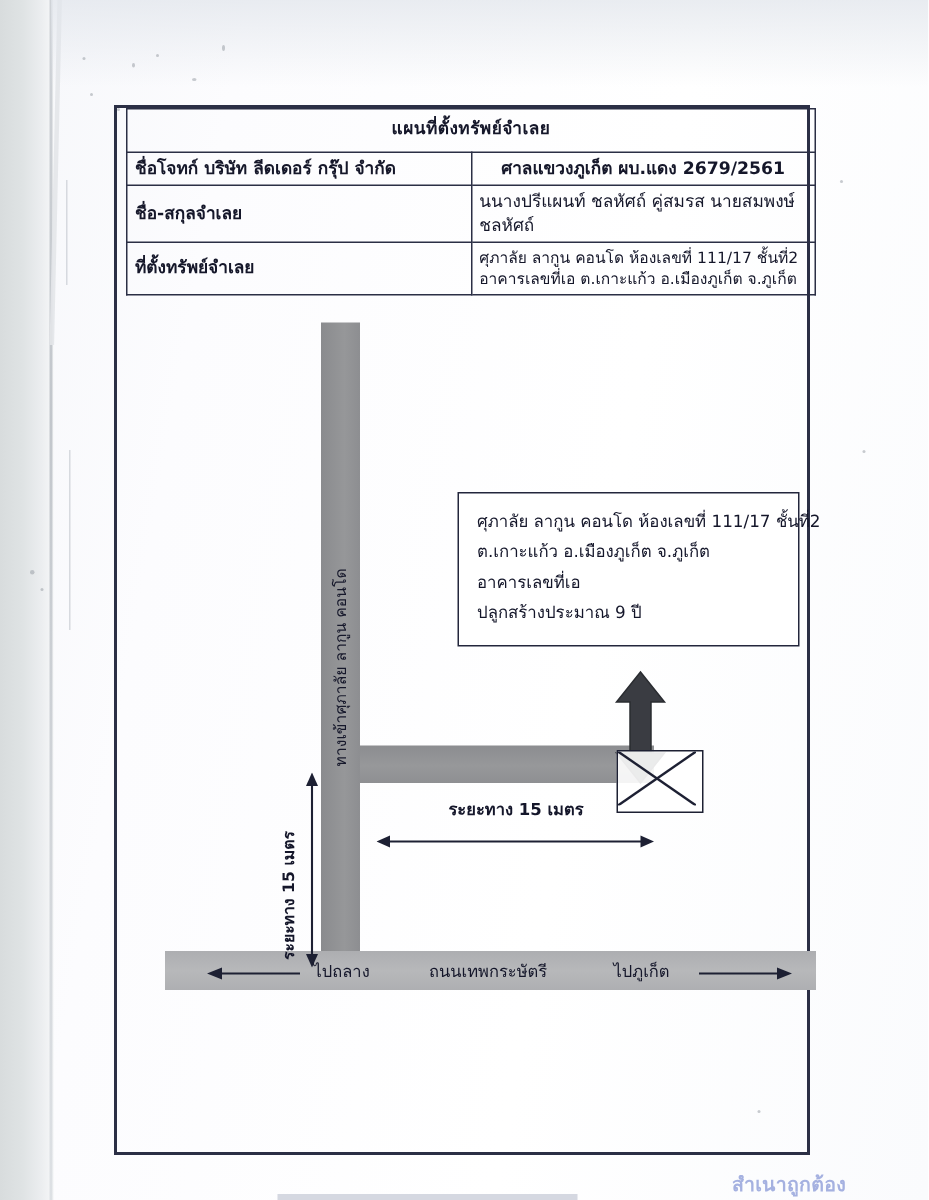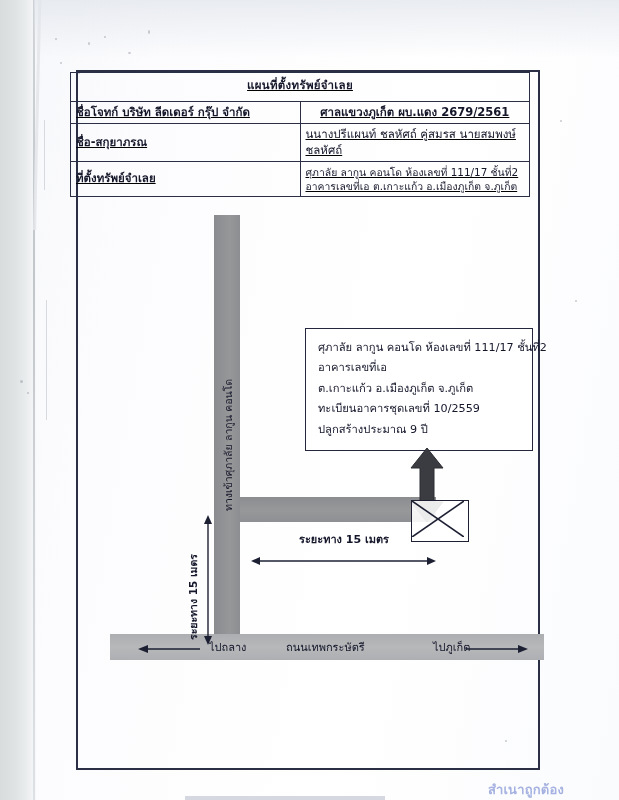--- a/index.html
+++ b/index.html
@@ -74,26 +74,25 @@
     width: 464px;
     height: 700px;
     border: 2px solid #2b2f45;
     box-sizing: border-box;
     background: transparent;
   }
 
   
   .hdr-table {
     position: absolute;
-    left: 70px;
+    left: 84px;
     top: 72px;
     width: 460px;
     border-collapse: collapse;
     table-layout: fixed;
-    text-decoration: underline;
   }
   .hdr-table td {
     border: 1.5px solid #2b2f45;
     padding: 3px 5px;
     font-size: 11.5px;
     line-height: 1.35;
     color: #15172a;
     vertical-align: middle;
     background: rgba(255,255,255,.0);
   }
@@ -313,43 +312,42 @@
   <table class="hdr-table">
     <tbody>
         <tr>
       <td class="title-cell" colspan="2">แผนที่ตั้งทรัพย์จำเลย</td>
     </tr>
     <tr>
       <td class="b">ชื่อโจทก์ บริษัท ลีดเดอร์ กรุ๊ป จำกัด</td>
       <td class="court-cell" style="width:196px">ศาลแขวงภูเก็ต ผบ.แดง 2679/2561</td>
     </tr>
     <tr>
-      <td class="label-cell">ชื่อ-สกุยาภรณ</td>
+      <td class="label-cell">ชื่อ-สกุลจำเลย</td>
       <td>นนางปรีแผนท์ ชลหัศถ์ คู่สมรส นายสมพงษ์ ชลหัศถ์</td>
     </tr>
     <tr>
       <td class="label-cell">ที่ตั้งทรัพย์จำเลย</td>
       <td style="font-size:10.4px">ศุภาลัย ลากูน คอนโด ห้องเลขที่ 111/17 ชั้นที่2 อาคารเลขที่เอ ต.เกาะแก้ว อ.เมืองภูเก็ต จ.ภูเก็ต</td>
     </tr>
   </tbody>
     </table>
 
   <div class="map-area">
 
     <div class="road road-vert"></div>
     <div class="road road-branch"></div>
     <div class="road road-main"></div>
 
     <div class="road-label-vert">ทางเข้าศุภาลัย ลากูน คอนโด</div>
 
     <div class="callout">
       <div>ศุภาลัย ลากูน คอนโด ห้องเลขที่ 111/17 ชั้นที่2</div>
+      <div>ต.เกาะแก้ว อ.เมืองภูเก็ต จ.ภูเก็ต</div>
       <div>อาคารเลขที่เอ</div>
-      <div>ต.เกาะแก้ว อ.เมืองภูเก็ต จ.ภูเก็ต</div>
-      <div>ทะเบียนอาคารชุดเลขที่ 10/2559</div>
       <div>ปลูกสร้างประมาณ 9 ปี</div>
     </div>
 
     <div class="callout-arrow">
       <svg width="40" height="78" viewBox="0 0 40 78">
         <polygon points="20,2 36,22 27,22 27,56 36,56 20,76 4,56 13,56 13,22 4,22" fill="#3a3c42" stroke="#2a2c31" stroke-width="1"></polygon>
       </svg>
     </div>
 
     <div class="prop-box">
@@ -378,21 +376,21 @@
     </div>
 
     <div class="bot-arrow" style="left:42px;width:62px;">
       <svg width="62" height="12" viewBox="0 0 62 12">
         <line x1="8" y1="6" x2="62" y2="6" stroke="#1d2033" stroke-width="1.3"></line>
         <polygon points="0,6 10,2 10,10" fill="#1d2033"></polygon>
       </svg>
     </div>
     <div class="bot-label" style="left:113px;">ไปถลาง</div>
     <div class="bot-label" style="left:190px;">ถนนเทพกระษัตรี</div>
-    <div class="bot-label" style="left:313px;margin-left:24px;">ไปภูเก็ต</div>
+    <div class="bot-label" style="left:313px;">ไปภูเก็ต</div>
     <div class="bot-arrow" style="left:370px;width:62px;">
       <svg width="62" height="12" viewBox="0 0 62 12">
         <line x1="0" y1="6" x2="54" y2="6" stroke="#1d2033" stroke-width="1.3"></line>
         <polygon points="62,6 52,2 52,10" fill="#1d2033"></polygon>
       </svg>
     </div>
 
   </div>
 
   <div class="stamp-text">สำเนาถูกต้อง</div>

